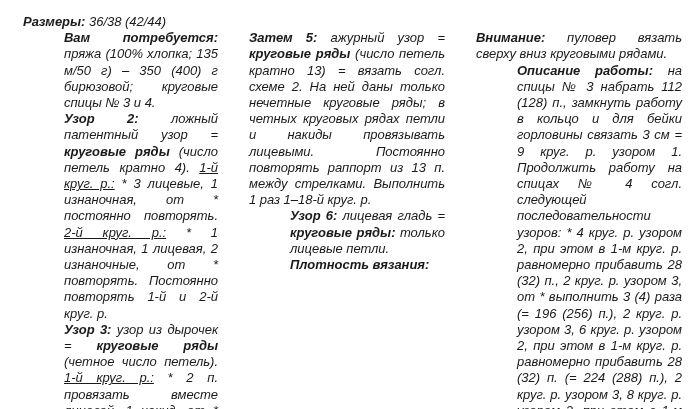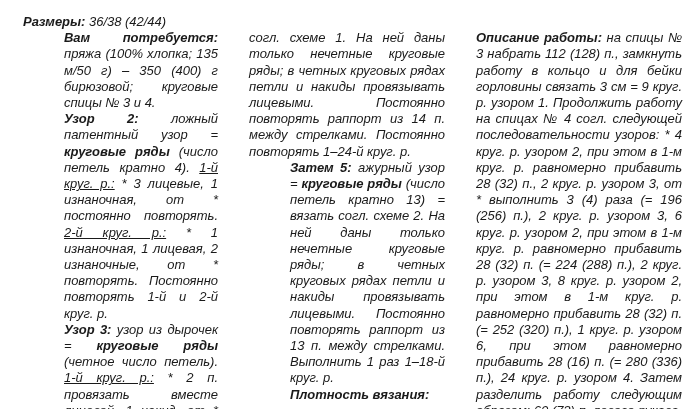--- a/index.html
+++ b/index.html
@@ -92,33 +92,34 @@
       <p class="para"><b class="b">Узор 2:</b><span> ложный патентный узор = </span><b class="b">круговые ряды</b><span> (число петель кратно 4). </span><span class="u">1-й круг. р.:</span><span> * 3 лицевые, 1 изнаночная, от * постоянно повторять. </span><span class="u">2-й круг. р.:</span><span> * 1 изнаночная, 1 лицевая, 2 изнаночные, от * повторять. Постоянно повторять 1-й и 2-й круг. р.</span></p>
 
       <p class="para"><b class="b">Узор 3:</b><span> узор из дырочек = </span><b class="b">круговые ряды</b><span> (четное число петель). </span><span class="u">1-й круг. р.:</span><span> * 2 п. провязать вместе лицевой, 1 накид, от * постоянно повторять. </span><span class="u">2-й круг. р.:</span><span> все петли и накиды провязать лицевыми. Постоянно повторять 1-й и 2-й круг. р.</span></p>
 
     </div>
 
     <div class="col col-2">
 
       <div class="spacer-line"></div>
 
-      <p class="para"><span>согл. схеме 1. На ней даны только нечетные круговые ряды; в четных круговых рядах петли и накиды провязывать лицевыми. Постоянно повторять раппорт из 14 п. между стрелками. Постоянно повторять 1–24-й круг. р.</span></p>
 
       <p class="para"><b class="b">Затем 5:</b><span> ажурный узор = </span><b class="b">круговые ряды</b><span> (число петель кратно 13) = вязать согл. схеме 2. На ней даны только нечетные круговые ряды; в четных круговых рядах петли и накиды провязывать лицевыми. Постоянно повторять раппорт из 13 п. между стрелками. Выполнить 1 раз 1–18-й круг. р.</span></p>
 
+      <p class="para"><b class="b">Узор 6:</b><span> лицевая гладь = </span><b class="b">круговые ряды:</b><span> только лицевые петли.</span></p>
 
 
       <p class="para"><b class="b">Плотность вязания:</b></p>
 
     </div>
 
     <div class="col col-3">
 
       <div class="spacer-line"></div>
 
+      <p class="para"><b class="b">Внимание:</b><span> пуловер вязать сверху вниз круговыми рядами.</span></p>
 
       <p class="para"><b class="b">Описание работы:</b><span> на спицы № 3 набрать 112 (128) п., замкнуть работу в кольцо и для бейки горловины связать 3 см = 9 круг. р. узором 1. Продолжить работу на спицах № 4 согл. следующей последовательности узоров: * 4 круг. р. узором 2, при этом в 1-м круг. р. равномерно прибавить 28 (32) п., 2 круг. р. узором 3, от * выполнить 3 (4) раза (= 196 (256) п.), 2 круг. р. узором 3, 6 круг. р. узором 2, при этом в 1-м круг. р. равномерно прибавить 28 (32) п. (= 224 (288) п.), 2 круг. р. узором 3, 8 круг. р. узором 2, при этом в 1-м круг. р. равномерно прибавить 28 (32) п. (= 252 (320) п.), 1 круг. р. узором 6, при этом равномерно прибавить 28 (16) п. (= 280 (336) п.), 24 круг. р. узором 4. Затем разделить работу следующим образом: 60 (73) п. левого рукава, 80 (95) п. переда,</span></p>
 
     </div>
 
   </div>
 </div>
 
 </body></html>

